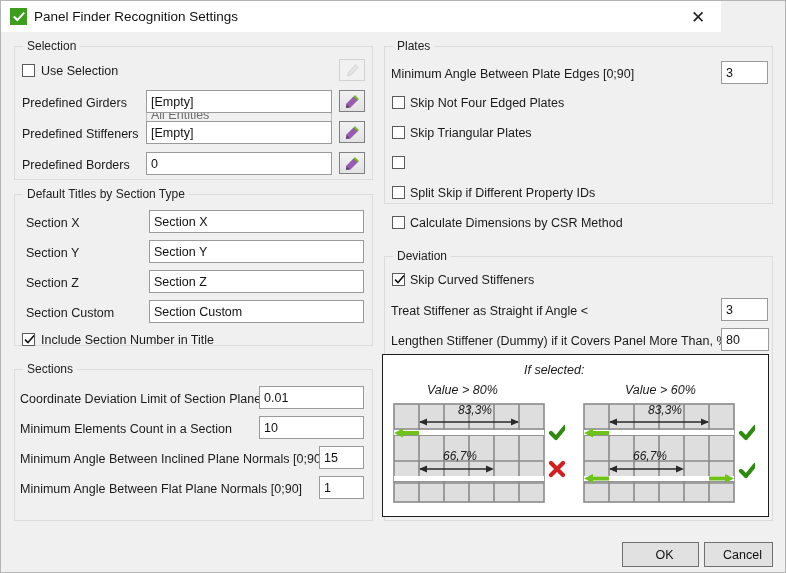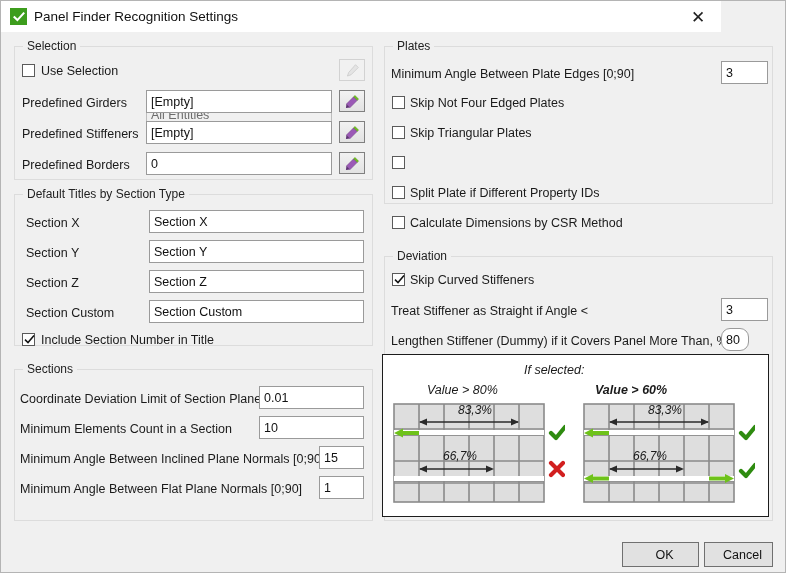--- a/index.html
+++ b/index.html
@@ -272,46 +272,46 @@
 
     <div class="cb" style="left:391px; top:64px;"></div>
     <div class="lbl" style="left:409px; top:64px;">Skip Not Four Edged Plates</div>
 
     <div class="cb" style="left:391px; top:94px;"></div>
     <div class="lbl" style="left:409px; top:94px;">Skip Triangular Plates</div>
 
     <div class="cb" style="left:391px; top:124px;"></div>
 
     <div class="cb" style="left:391px; top:154px;"></div>
-    <div class="lbl" style="left:409px; top:154px;">Split Plate if Different Property IDs</div>
+    <div class="lbl" style="left:409px; top:154px;">Split Skip if Different Property IDs</div>
 
     <div class="cb" style="left:391px; top:184px;"></div>
     <div class="lbl" style="left:409px; top:184px;text-align:center;">Calculate Dimensions by CSR Method</div>
 
     <div class="group" style="left:383px; top:224px; width:389px; height:265px;">
       <div class="group-title">Deviation</div>
     </div>
 
     <div class="cb" style="left:391px; top:241px;">
       <svg width="13" height="13" viewBox="0 0 13 13">
           <path d="M2 6.6 L5 9.6 L11 2.4" stroke="#111111" stroke-width="1.5" fill="none"></path>
         </svg>
     </div>
     <div class="lbl" style="left:409px; top:241px;">Skip Curved Stiffeners</div>
 
     <div class="lbl" style="left:390px; top:272px;">Treat Stiffener as Straight if Angle &lt;</div>
     <div class="tbox" style="left:720px; top:266px; width:47px; height:23px;">3</div>
 
     <div class="lbl" style="left:390px; top:302px;">Lengthen Stiffener (Dummy) if it Covers Panel More Than, %</div>
-    <div class="tbox" style="left:720px; top:296px; width:28px; height:23px;border-radius:9px;">80</div>
+    <div class="tbox" style="left:720px; top:296px; width:48px; height:23px;">80</div>
 
     <div class="illus" style="left:381px; top:322px; width:387px; height:163px;">
       <div class="illus-cap" style="left:141px; top:8px;">If selected:</div>
       <div class="illus-cap" style="left:44px; top:28px;">Value &gt; 80%</div>
-      <div class="illus-cap" style="left:212px; top:28px;font-weight:bold;">Value &gt; 60%</div>
+      <div class="illus-cap" style="left:242px; top:28px;">Value &gt; 60%</div>
 
       <svg style="position:absolute; left:10px; top:48px;" width="172" height="102" viewBox="0 0 172 102">
 
         <rect x="1" y="1" width="150" height="98" fill="#dedede" stroke="#8a8a8a" stroke-width="1.6"></rect>
 
         <g stroke="#8a8a8a" stroke-width="1.6">
           <line x1="26" y1="1" x2="26" y2="99"></line>
           <line x1="51" y1="1" x2="51" y2="99"></line>
           <line x1="76" y1="1" x2="76" y2="99"></line>
           <line x1="101" y1="1" x2="101" y2="99"></line>

